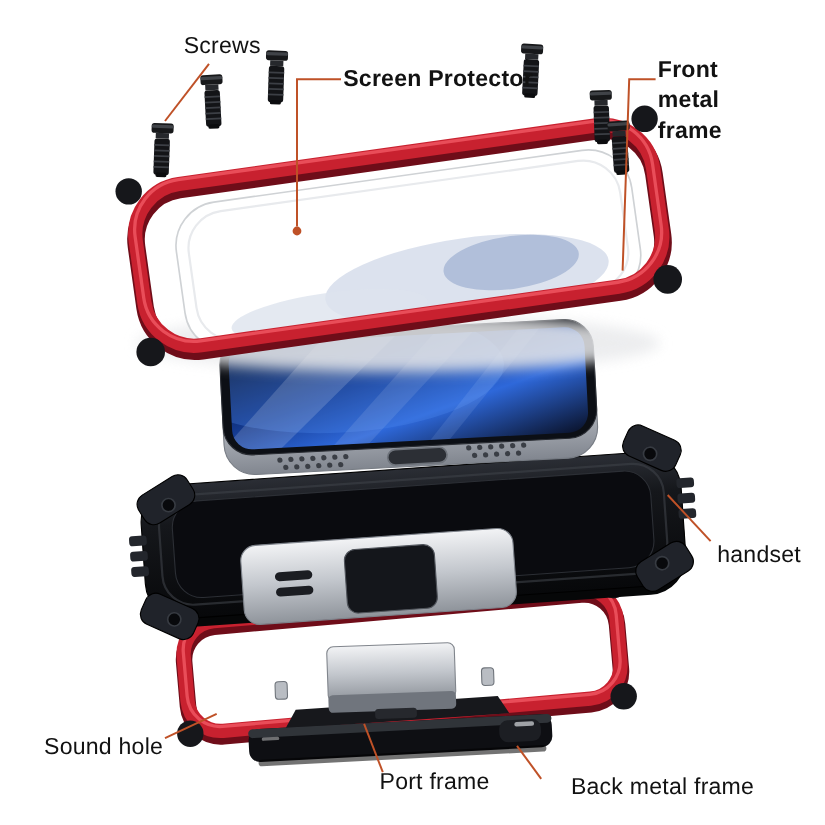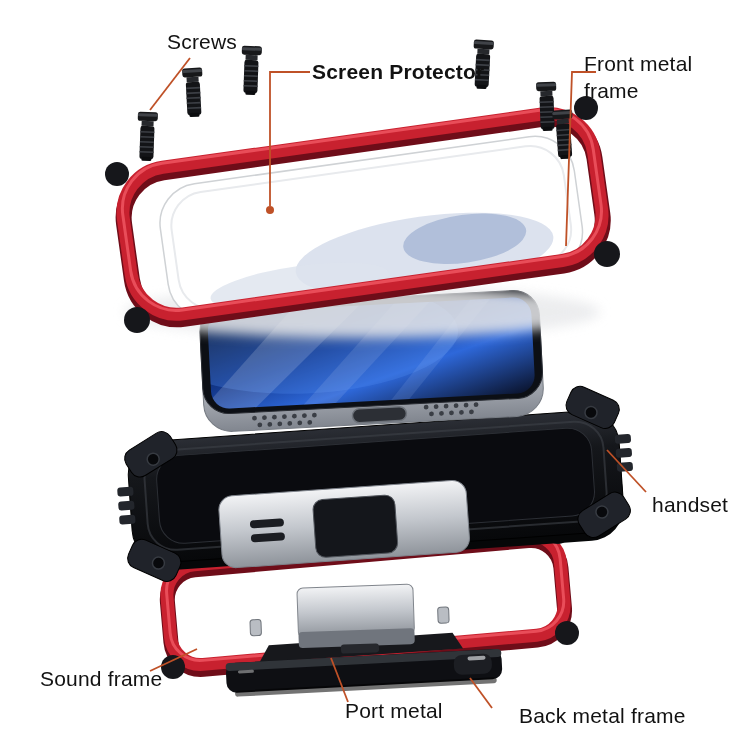--- a/index.html
+++ b/index.html
@@ -201,19 +201,19 @@
     <polyline points="596,72 572,72 566,246"></polyline>
     <polyline points="646,492 607,450"></polyline>
     <polyline points="150,671 197,649"></polyline>
     <polyline points="348,702 331,658"></polyline>
     <polyline points="492,708 470,678"></polyline>
   </g>
 </svg>
 
 <div class="label" style="left:167px;top:28px;">Screws</div>
 <div class="label" style="left:312px;top:58px;font-weight:bold;">Screen Protector</div>
-<div class="label" style="left:584px;top:50px;width:110px;">Front metal frame</div>
+<div class="label" style="left:598px;top:50px;width:110px;font-weight:bold;">Front metal frame</div>
 <div class="label" style="left:652px;top:491px;">handset</div>
-<div class="label" style="left:40px;top:665px;">Sound frame</div>
-<div class="label" style="left:345px;top:697px;">Port metal</div>
+<div class="label" style="left:40px;top:665px;">Sound hole</div>
+<div class="label" style="left:345px;top:697px;">Port frame</div>
 <div class="label" style="left:519px;top:702px;">Back metal frame</div>
 
 </div>
 
 </body></html>

